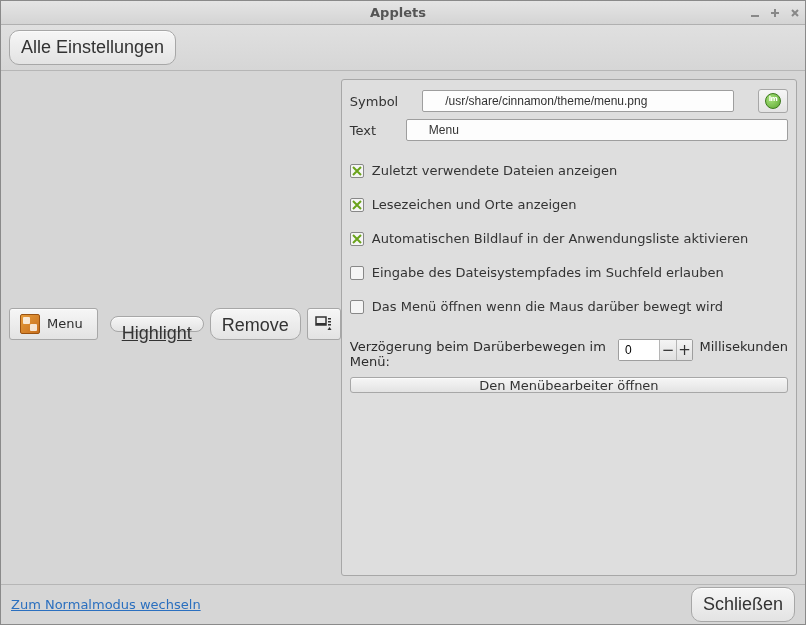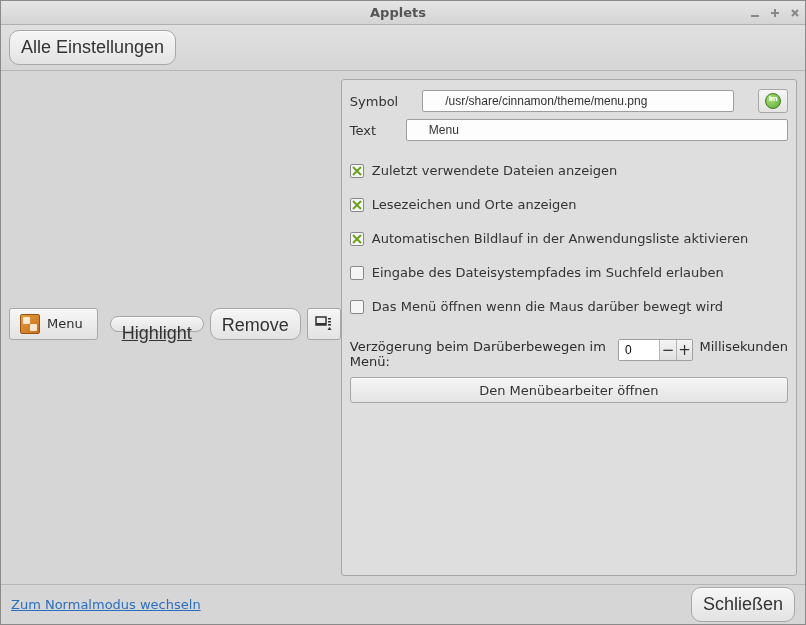--- a/index.html
+++ b/index.html
@@ -191,21 +191,21 @@
   .spin .sbtn {
     width: 22px;
     background: linear-gradient(#f4f4f4,#e0e0e0);
     border-left: 1px solid #b5b5b5;
     display:flex; align-items:center; justify-content:center;
     font-size: 15px; color:#333;
     cursor:default;
   }
   .big-btn {
     width: 100%;
-    height: 26px;
+    height: 16px;
     background: linear-gradient(#f6f6f6,#e3e3e3);
     border: 1px solid #a7a7a7;
     border-radius: 3px;
     font-size: 13px;
     color: #333;
     display:flex; align-items:center; justify-content:center;
     box-shadow: inset 0 1px 0 rgba(255,255,255,0.6);
     cursor:default;
   }
   .footer {

